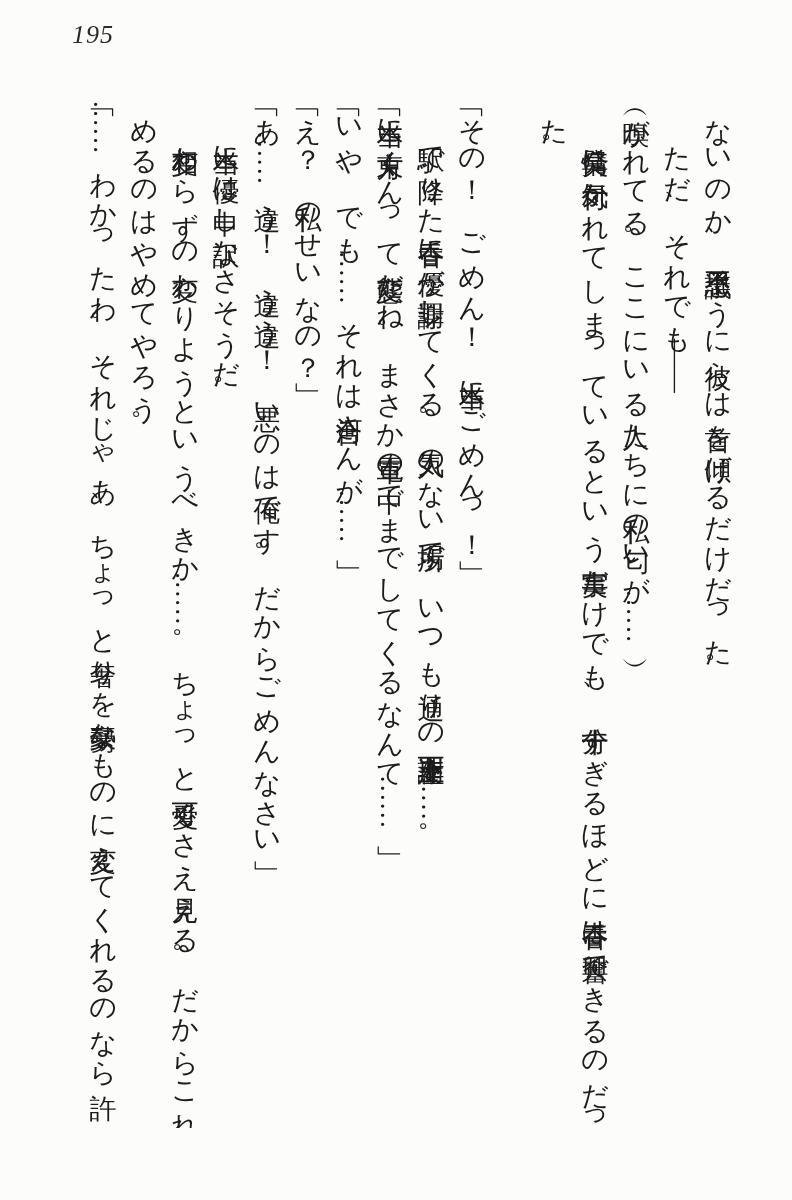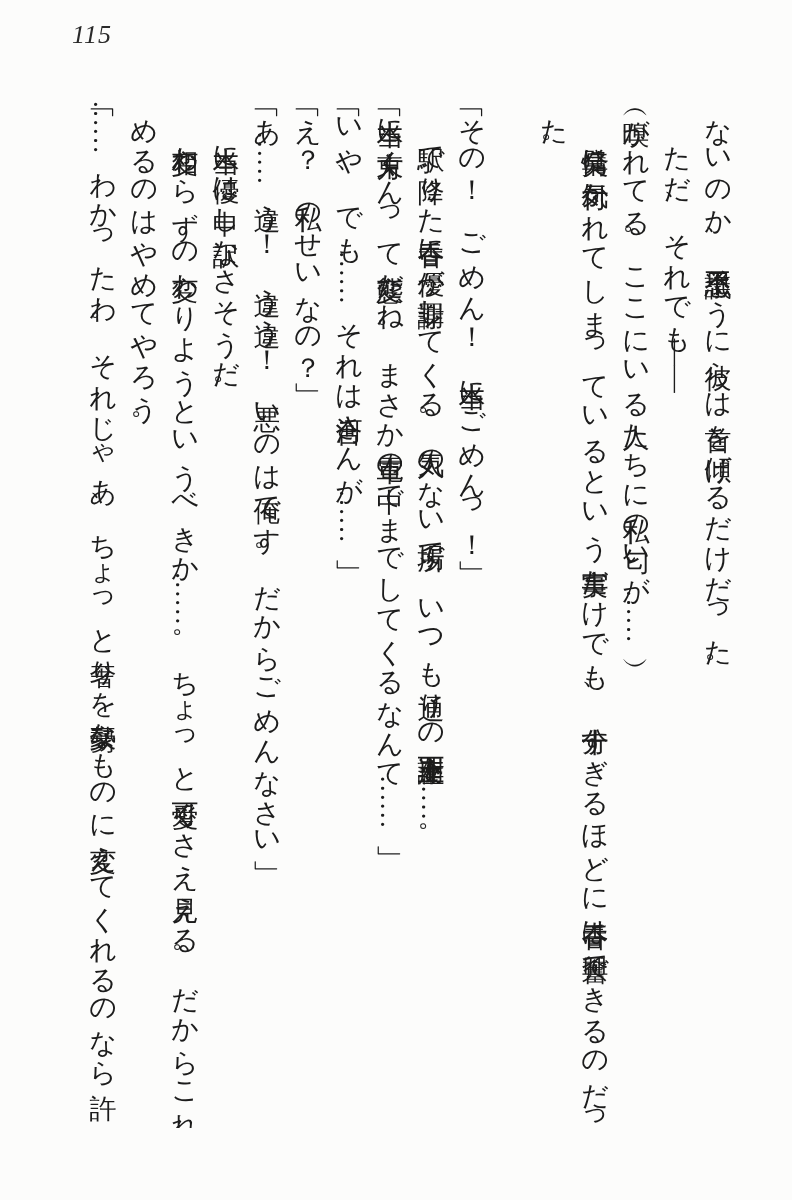--- a/index.html
+++ b/index.html
@@ -46,21 +46,21 @@
   .text-area p.indent {
     text-indent: 1em;
   }
   .text-area p.blank {
     min-width: 41px; 
   }
 </style>
 </head>
 <body>
 
-<div class="page-number">115</div>
+<div class="page-number">195</div>
 
 <main class="text-area">
     <p class="">ないのか、不思議そうに彼らは首を傾げるだけだった。</p>
     <p class="indent">ただ、それでも――</p>
     <p class="">（嗅がれてる。ここにいる人たちに私の匂いが……）</p>
     <p class="indent">発情臭に気付かれてしまっているという事実だけでも、十分すぎるほどに春香は興奮できるのだった。</p>
     <p class=" blank"></p>
     <p class="">「その！　ごめん！　本当にごめんっ！」</p>
     <p class="indent">駅で降りた春香に優が謝罪してくる。人気のない場所で、いつも通りの土下座謝罪を……。</p>
     <p class="">「本当に東方くんって変態だね。まさか電車の中でまでしてくるなんて……」</p>

